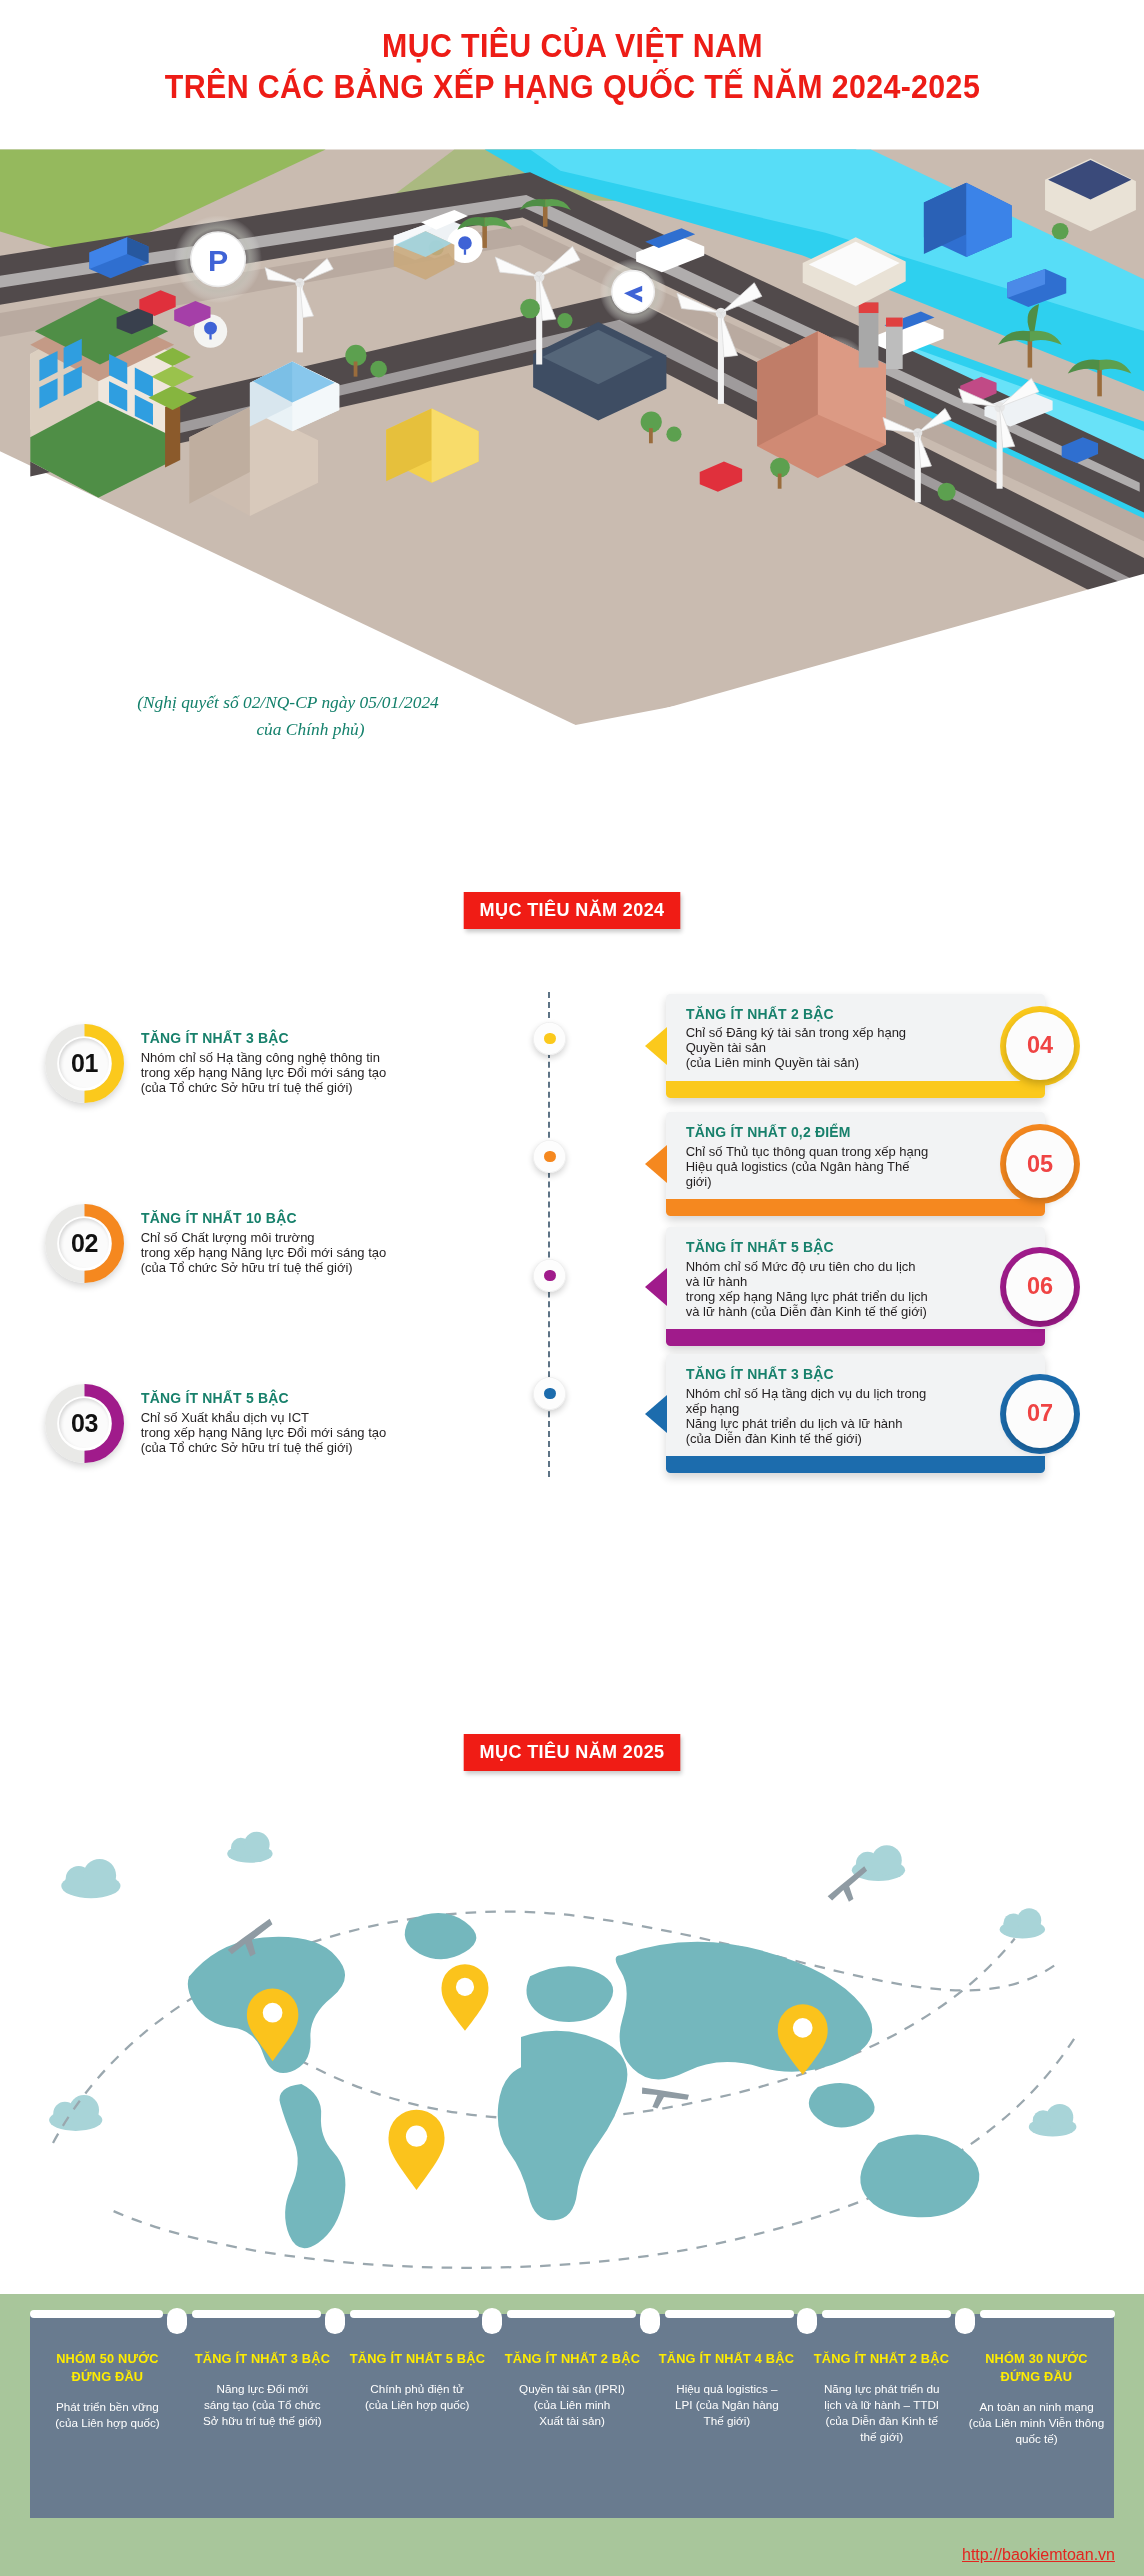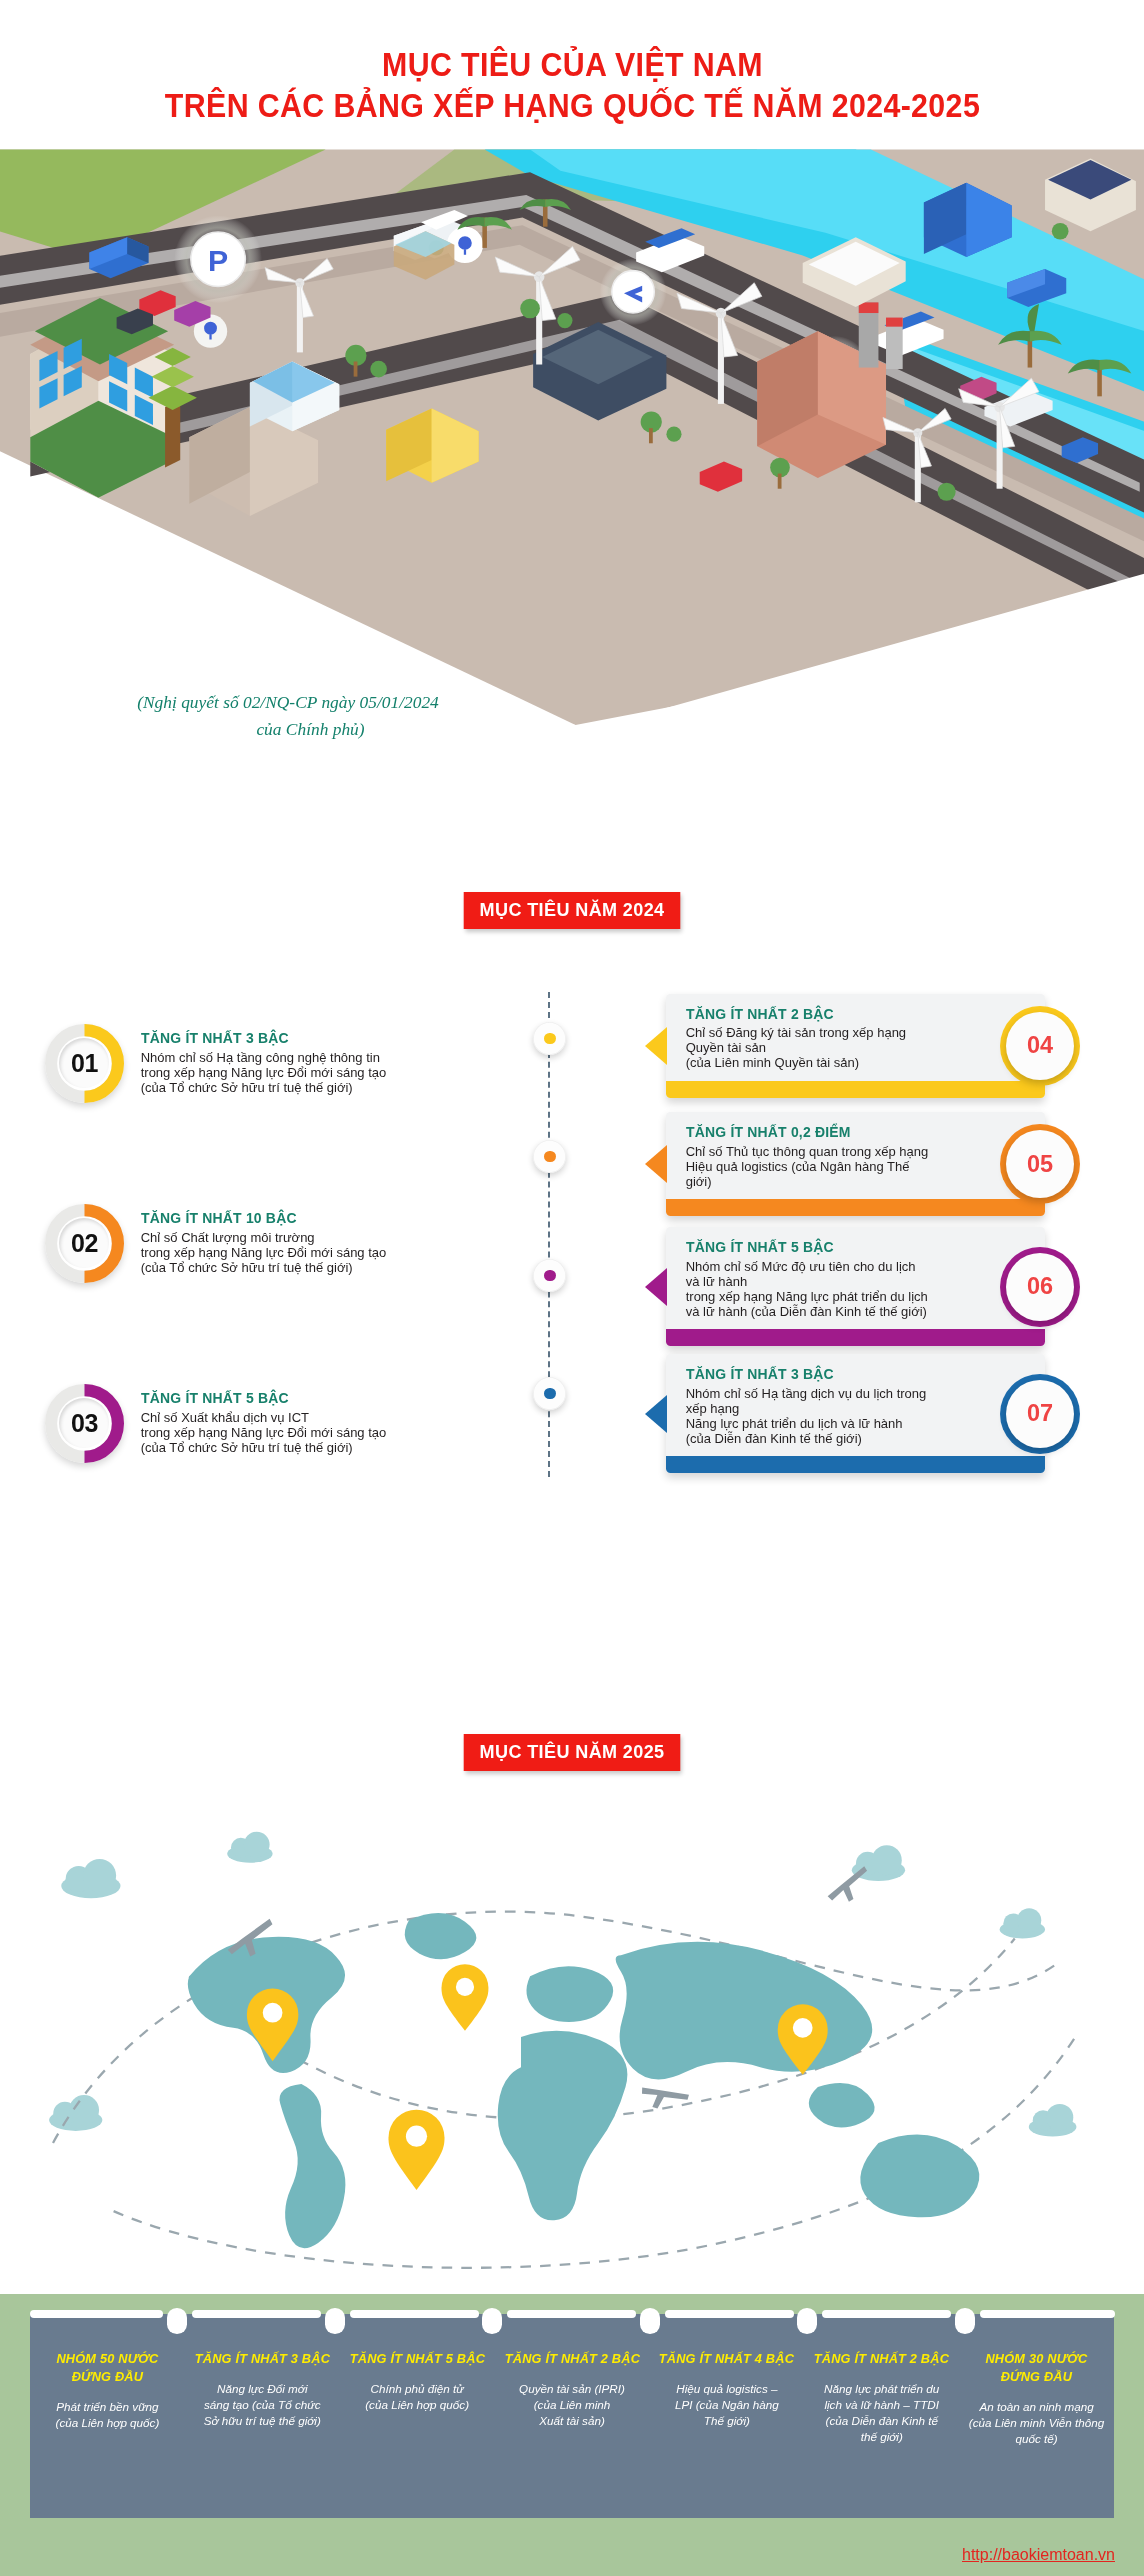--- a/index.html
+++ b/index.html
@@ -5,21 +5,21 @@
 <style>
   * { box-sizing: border-box; margin: 0; padding: 0; }
   body {
     width: 1145px; height: 2576px;
     background: #ffffff;
     font-family: "Liberation Sans", sans-serif;
     overflow: hidden;
     position: relative;
   }
   
-  .title-block { padding-top: 26px; text-align: center; margin-top: 19px; }
+  .title-block { padding-top: 26px; text-align: center; }
   .title-line {
     color: #ed1c16;
     font-family: "Liberation Sans Narrow", "Liberation Sans", sans-serif;
     font-weight: bold;
     letter-spacing: 0.4px;
     white-space: nowrap;
     transform: scaleX(0.92);
   }
   .title-line1 { font-size: 33px; line-height: 39px; }
   .title-line2 { font-size: 33px; line-height: 44px; }
@@ -161,21 +161,21 @@
   #footer { position: absolute; left: 0; top: 2294px; width: 1145px; height: 282px; }
   .foot-green { position: absolute; left: 0; top: 0; width: 1145px; height: 282px; background: #a8c69b; }
   .foot-gray  { position: absolute; left: 30px; top: 19.7px; width: 1084px; height: 204px; background: #697b8f; }
   .foot-rail  { position: absolute; left: 30px; top: 16px; width: 1084px; height: 8.3px; }
   .rail-seg { position: absolute; top: 0; height: 8.3px; background: #ffffff; border-radius: 4.5px; }
   .rail-dot {
     position: absolute; top: -2.3px; width: 19.7px; height: 26px;
     background: #ffffff; border-radius: 9.8px;
   }
   .foot-cols { position: absolute; left: 30px; top: 19.7px; width: 1084px; height: 204px; display: flex; }
-  .foot-col { flex: 1; padding: 36px 6px 0 6px; text-align: center; font-style: italic; }
+  .foot-col { flex: 1; padding: 36px 6px 0 6px; text-align: center; }
   .f-head {
     color: #ffed00;
     font-family: "Liberation Sans Narrow", "Liberation Sans", sans-serif;
     font-weight: bold; font-size: 13.3px; line-height: 18px;
     letter-spacing: 0.2px;
     margin-bottom: 13.6px;
     transform: scaleX(0.96);
   }
   .f-body {
     color: #ffffff;

